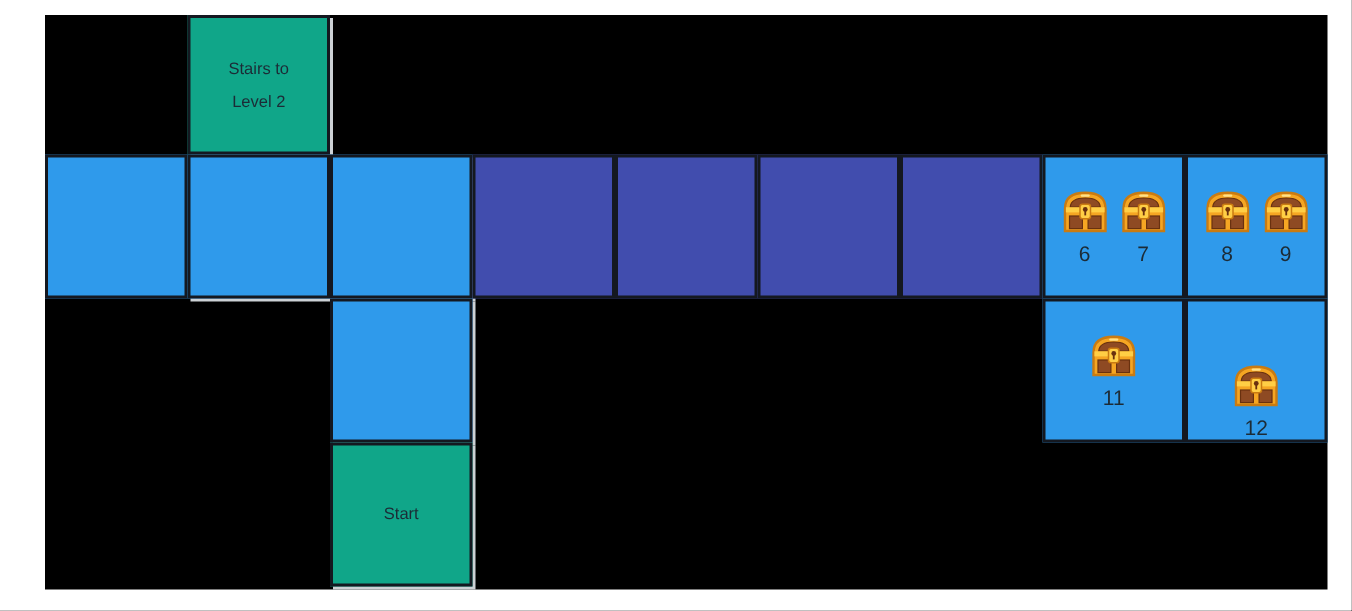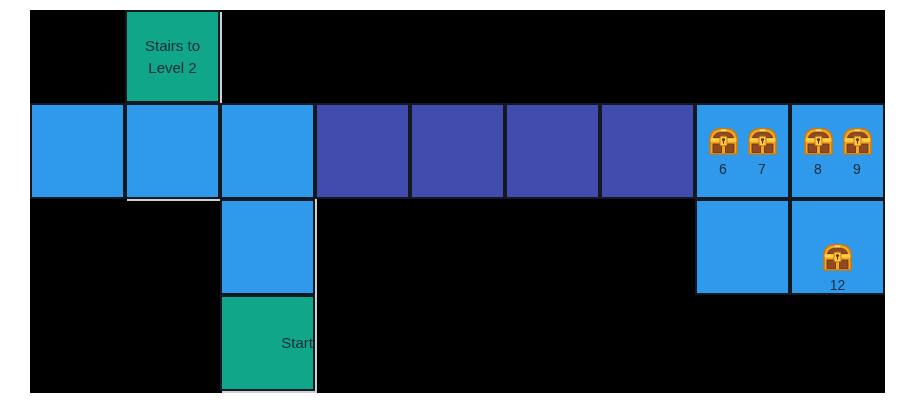--- a/index.html
+++ b/index.html
@@ -26,21 +26,21 @@
     box-sizing: border-box;
     border: 2px solid #141820;
     display: flex;
     flex-direction: column;
     align-items: center;
     justify-content: center;
   }
   .tile.has-shadow { box-shadow: 2px 2px 0 0 #ccd1d5; }
   .tile-label {
     color: #1c2b36;
-    font-size: 15px;
+    font-size: 11px;
     line-height: 22px;
     text-align: center;
     white-space: nowrap;
   }
   .chest-row {
     display: flex;
     gap: 6px;
     align-items: flex-start;
     justify-content: center;
   }
@@ -134,37 +134,51 @@
               <rect x="15.9" y="14.4" width="1.2" height="3.2" fill="#69310f"></rect>
               <rect x="13.5" y="3.6" width="6" height="1.6" rx="0.8" fill="#ffe189"></rect>
             </svg>
             <div class="chest-number">9</div>
           </div>
         </div>
       </div>
       <div class="tile has-shadow" style="left: 190px; top: 189px; width: 95px; height: 96px; background: rgb(47, 154, 235);"></div>
       <div class="tile" style="left: 665px; top: 189px; width: 95px; height: 96px; background: rgb(47, 154, 235);">
         <div class="chest-row">
+          <div class="chest-col">
+            <svg class="chest-icon" viewBox="0 0 33 30" xmlns="http://www.w3.org/2000/svg">
+              <path d="M3 13 Q3 2.5 16.5 2.5 Q30 2.5 30 13 V28 H3 Z" fill="#f5a623" stroke="#c97b12" stroke-width="1.6"></path>
+              <path d="M6.5 12 Q7 6 16.5 6 Q26 6 26.5 12 Z" fill="#8e4a23" stroke="#69310f" stroke-width="0.8"></path>
+              <rect x="3.6" y="12.2" width="25.8" height="3.4" fill="#ffce45"></rect>
+              <rect x="6" y="18" width="8.6" height="8.4" fill="#8e4a23" stroke="#69310f" stroke-width="0.8"></rect>
+              <rect x="18.4" y="18" width="8.6" height="8.4" fill="#8e4a23" stroke="#69310f" stroke-width="0.8"></rect>
+              <rect x="13" y="10.2" width="7" height="9.6" rx="1.6" fill="#ffce45" stroke="#c97b12" stroke-width="1"></rect>
+              <circle cx="16.5" cy="13.6" r="1.6" fill="#69310f"></circle>
+              <rect x="15.9" y="14.4" width="1.2" height="3.2" fill="#69310f"></rect>
+              <rect x="13.5" y="3.6" width="6" height="1.6" rx="0.8" fill="#ffe189"></rect>
+            </svg>
+            <div class="chest-number">11</div>
+          </div>
         </div>
       </div>
       <div class="tile" style="left: 760px; top: 189px; width: 95px; height: 96px; background: rgb(47, 154, 235); justify-content: flex-end;">
         <div class="chest-row">
           <div class="chest-col">
             <svg class="chest-icon" viewBox="0 0 33 30" xmlns="http://www.w3.org/2000/svg">
               <path d="M3 13 Q3 2.5 16.5 2.5 Q30 2.5 30 13 V28 H3 Z" fill="#f5a623" stroke="#c97b12" stroke-width="1.6"></path>
               <path d="M6.5 12 Q7 6 16.5 6 Q26 6 26.5 12 Z" fill="#8e4a23" stroke="#69310f" stroke-width="0.8"></path>
               <rect x="3.6" y="12.2" width="25.8" height="3.4" fill="#ffce45"></rect>
               <rect x="6" y="18" width="8.6" height="8.4" fill="#8e4a23" stroke="#69310f" stroke-width="0.8"></rect>
               <rect x="18.4" y="18" width="8.6" height="8.4" fill="#8e4a23" stroke="#69310f" stroke-width="0.8"></rect>
               <rect x="13" y="10.2" width="7" height="9.6" rx="1.6" fill="#ffce45" stroke="#c97b12" stroke-width="1"></rect>
               <circle cx="16.5" cy="13.6" r="1.6" fill="#69310f"></circle>
               <rect x="15.9" y="14.4" width="1.2" height="3.2" fill="#69310f"></rect>
               <rect x="13.5" y="3.6" width="6" height="1.6" rx="0.8" fill="#ffe189"></rect>
             </svg>
             <div class="chest-number">12</div>
           </div>
         </div>
       </div>
-      <div class="tile has-shadow" style="left: 190px; top: 285px; width: 95px; height: 96px; background: rgb(16, 166, 137); align-items: flex-end;">
+      <div class="tile has-shadow" style="left: 190px; top: 285px; width: 95px; height: 96px; background: rgb(16, 166, 137);">
         <div class="tile-label">Start</div>
       </div>
     </div>
 </div>
 
 </body></html>

